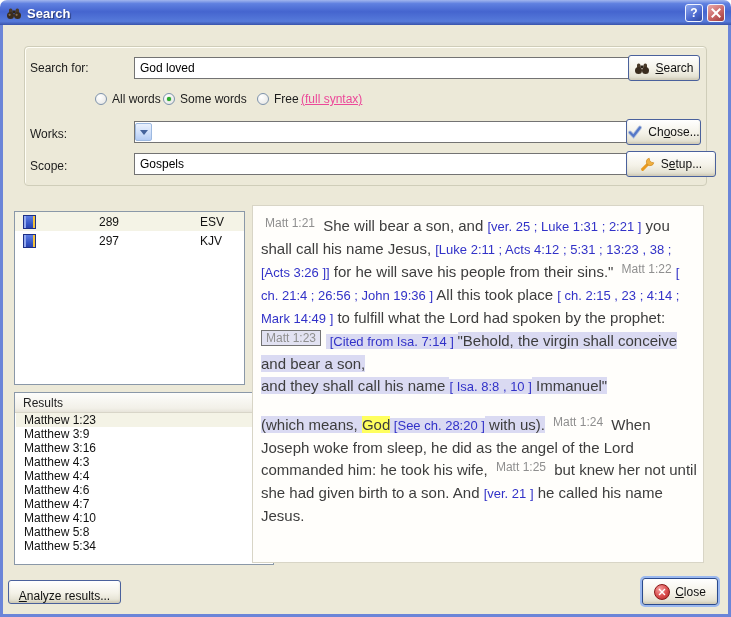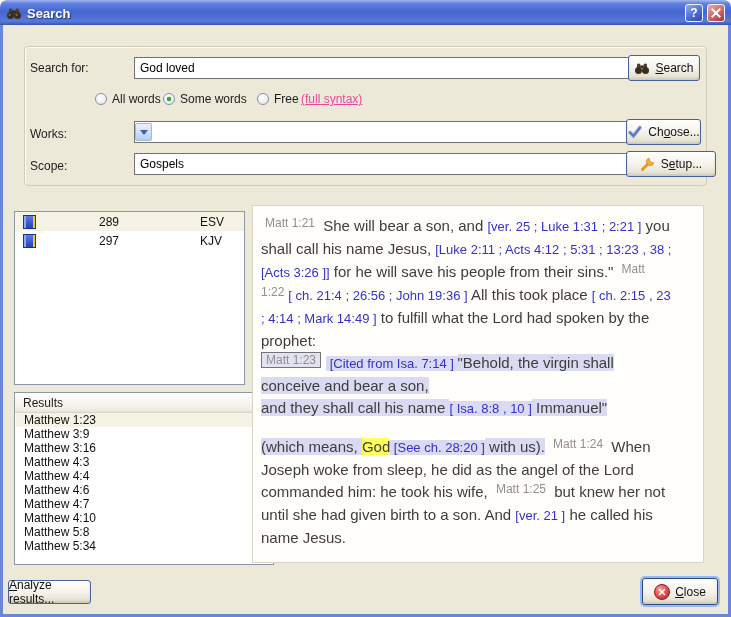--- a/index.html
+++ b/index.html
@@ -80,21 +80,21 @@
     background:linear-gradient(180deg,#fdfeff 0%,#d9e5fb 50%,#bdd2f7 100%);
     display:flex;align-items:center;justify-content:center;}
   .sb-up{top:0;} .sb-down{bottom:0;}
   .tri-up{width:0;height:0;border-left:4px solid transparent;border-right:4px solid transparent;border-bottom:5px solid #3a5fa8;}
   .tri-down{width:0;height:0;border-left:4px solid transparent;border-right:4px solid transparent;border-top:5px solid #3a5fa8;}
   .sb-thumb{position:absolute;left:0;top:17px;width:17px;height:26px;box-sizing:border-box;border:1px solid #8cacec;border-radius:2px;
     background:linear-gradient(90deg,#d3e2fc 0%,#b0caf7 100%);}
   
   .textpane{position:absolute;left:252px;top:205px;width:452px;height:358px;box-sizing:border-box;
     background:#fffefb;border:1px solid #d8d5c6;overflow:hidden;}
-  .tp-content{padding:9px 26px 8px 8px;font-size:15px;line-height:22px;color:#3d3d3d;}
+  .tp-content{padding:9px 3px 8px 8px;font-size:15px;line-height:22px;color:#3d3d3d;}
   .seg-t{}
   .seg-bg{background:#dadaf2;}
   .seg-w{background:#ffff5e;}
   .seg-x{color:#3232c8;font-size:13px;}
   .seg-vref{color:#8f8f8f;font-size:12px;position:relative;top:-4px;margin:0 4px;}
   .seg-vrefbox{color:#8f8f8f;font-size:12px;position:relative;top:-4px;margin-right:5px;
     border:1px solid #737373;padding:0 4px;background:#e2e2f2;}
   .gap{height:16px;}
   
   .btn-default{border:1px solid #2a4a8c;box-shadow:0 0 0 2px #9ab8f0,inset 0 -2px 2px rgba(190,185,160,.45);}
@@ -229,21 +229,21 @@
     <div class="sb-btn sb-down">
         <span class="tri-down"></span>
       </div>
   </div>
 </div>
 
 <div class="textpane">
   <div class="tp-content"><span class="seg-vref">Matt 1:21</span><span class="seg-t"> She will bear a son, and </span><span class="seg-x">[ver. 25 ;  Luke 1:31 ;  2:21 ]</span><span class="seg-t"> you shall call his name Jesus, </span><span class="seg-x">[Luke 2:11 ;  Acts 4:12 ;  5:31 ;  13:23 , 38 ; [Acts 3:26 ]]</span><span class="seg-t"> for he will save his people from their sins." </span><span class="seg-vref">Matt 1:22</span><span class="seg-x">[ ch. 21:4 ;  26:56 ;  John 19:36 ]</span><span class="seg-t"> All this took place </span><span class="seg-x">[ ch. 2:15 , 23 ;  4:14 ;  Mark 14:49 ]</span><span class="seg-t"> to fulfill what the Lord had spoken by the prophet:</span><br><span class="seg-vrefbox seg-bg">Matt 1:23</span><span class="seg-x seg-bg"> [Cited from  Isa. 7:14 ] </span><span class="seg-t seg-bg">"Behold, the virgin shall conceive and bear a son,</span><br><span class="seg-t seg-bg">and they shall call his name </span><span class="seg-x seg-bg">[ Isa. 8:8 , 10 ]</span><span class="seg-t seg-bg"> Immanuel"</span><div class="gap"></div><span class="seg-t seg-bg">(which means, </span><span class="seg-w">God</span><span class="seg-x seg-bg"> [See  ch. 28:20 ]</span><span class="seg-t seg-bg"> with us).</span><span class="seg-t"> </span><span class="seg-vref">Matt 1:24</span><span class="seg-t"> When Joseph woke from sleep, he did as the angel of the Lord commanded him: he took his wife, </span><span class="seg-vref">Matt 1:25</span><span class="seg-t"> but knew her not until she had given birth to a son. And </span><span class="seg-x">[ver. 21 ]</span><span class="seg-t"> he called his name Jesus.</span></div>
 </div>
 
-<div class="btn" style="left:8px;top:580px;width:83px;height:24px;">
+<div class="btn" style="left:8px;top:580px;width:113px;height:24px;align-items:flex-end;">
   <span><u>A</u>nalyze results...</span>
 </div>
 <div class="btn btn-default" style="left:642px;top:578px;width:76px;height:27px;">
   <span class="closeicon">
       <span class="xbars"></span>
     </span>
   <span><u>C</u>lose</span>
 </div>
 
 </body></html>

